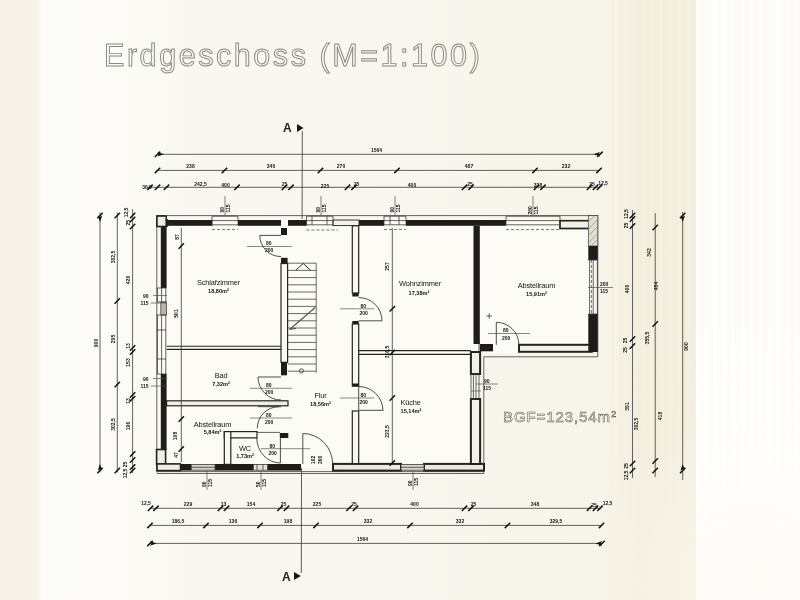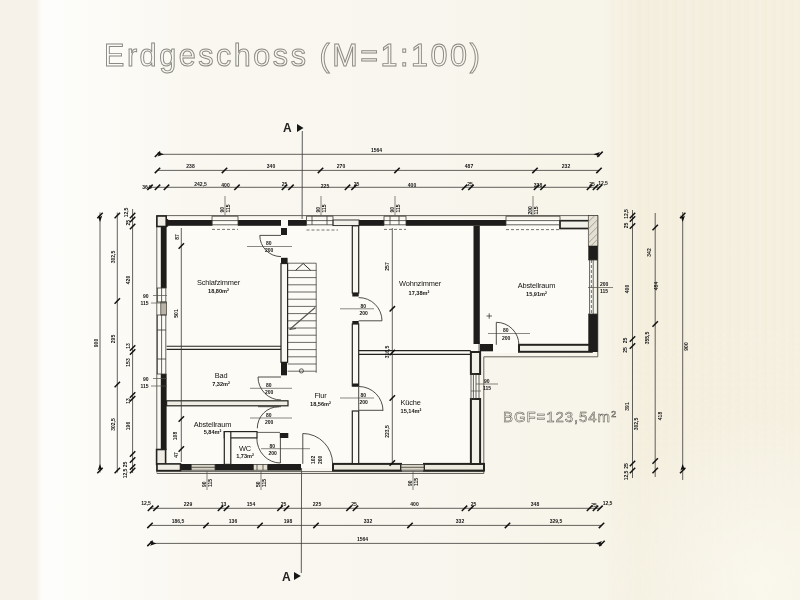--- a/index.html
+++ b/index.html
@@ -1,17 +1,17 @@
 <!DOCTYPE html>
 <html><head>
 <meta charset="utf-8">
 <style>
 html,body{margin:0;padding:0;}
 body{width:800px;height:600px;overflow:hidden;background:#fff;font-family:"Liberation Sans", sans-serif;}
-.page{position:relative;width:800px;height:600px;
+.page{position:relative;width:696px;height:600px;
 background:
 linear-gradient(90deg, #f6f2e9 0px, #f6f2e9 36px, #fdfdfb 42px, #fcfbf7 110px, #f9f7ef 200px, #f8f6ee 420px, #f7f4e9 600px, #f4efdf 640px, #f5f0e1 800px);
 }
 .streaks{position:absolute;left:612px;top:0;width:188px;height:600px;
 background:
 repeating-linear-gradient(90deg, rgba(236,225,196,0.5) 0 2px, rgba(252,249,241,0.3) 2px 6px, rgba(240,231,206,0.4) 6px 9px),
 repeating-linear-gradient(90deg, rgba(244,236,214,0.35) 0 13px, rgba(250,246,236,0.3) 13px 29px);
 opacity:.22;-webkit-mask-image:linear-gradient(180deg,#000 0 55%,rgba(0,0,0,0.25) 85%,rgba(0,0,0,0.15) 100%);mask-image:linear-gradient(180deg,#000 0 55%,rgba(0,0,0,0.25) 85%,rgba(0,0,0,0.15) 100%);}
 .brlight{position:absolute;left:600px;top:420px;width:200px;height:180px;background:radial-gradient(ellipse at 80% 90%, rgba(252,250,243,0.7), rgba(252,250,243,0) 75%);}
 svg{position:absolute;left:0;top:0;}

